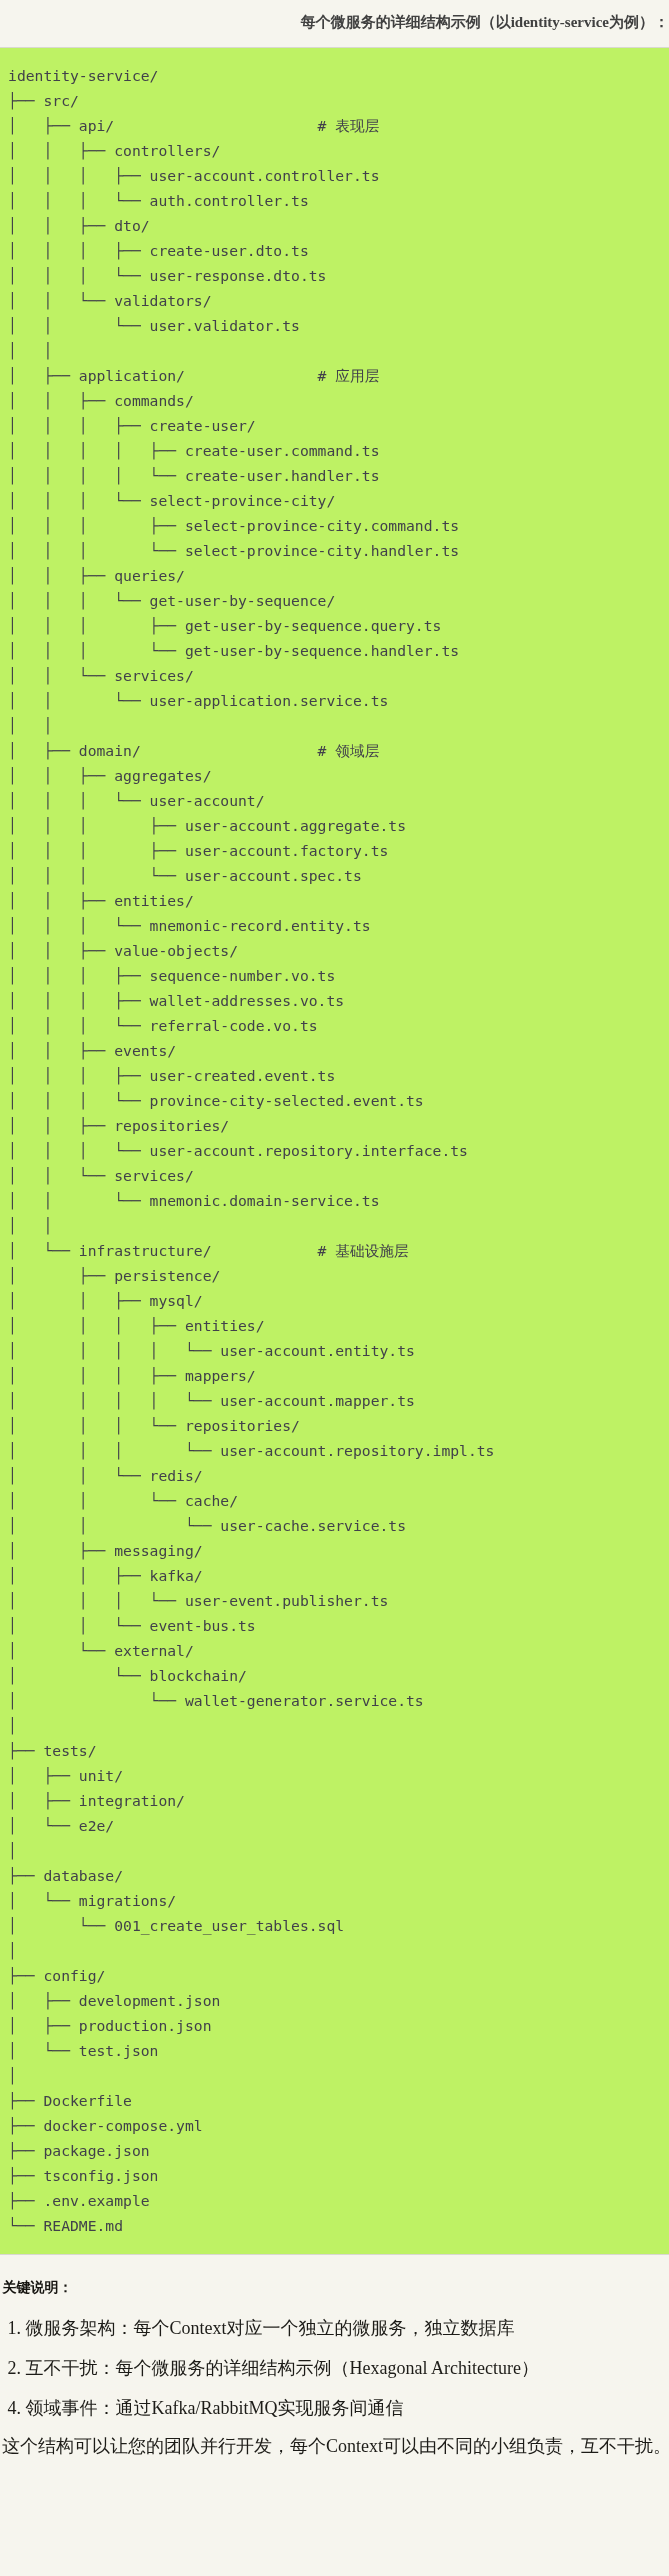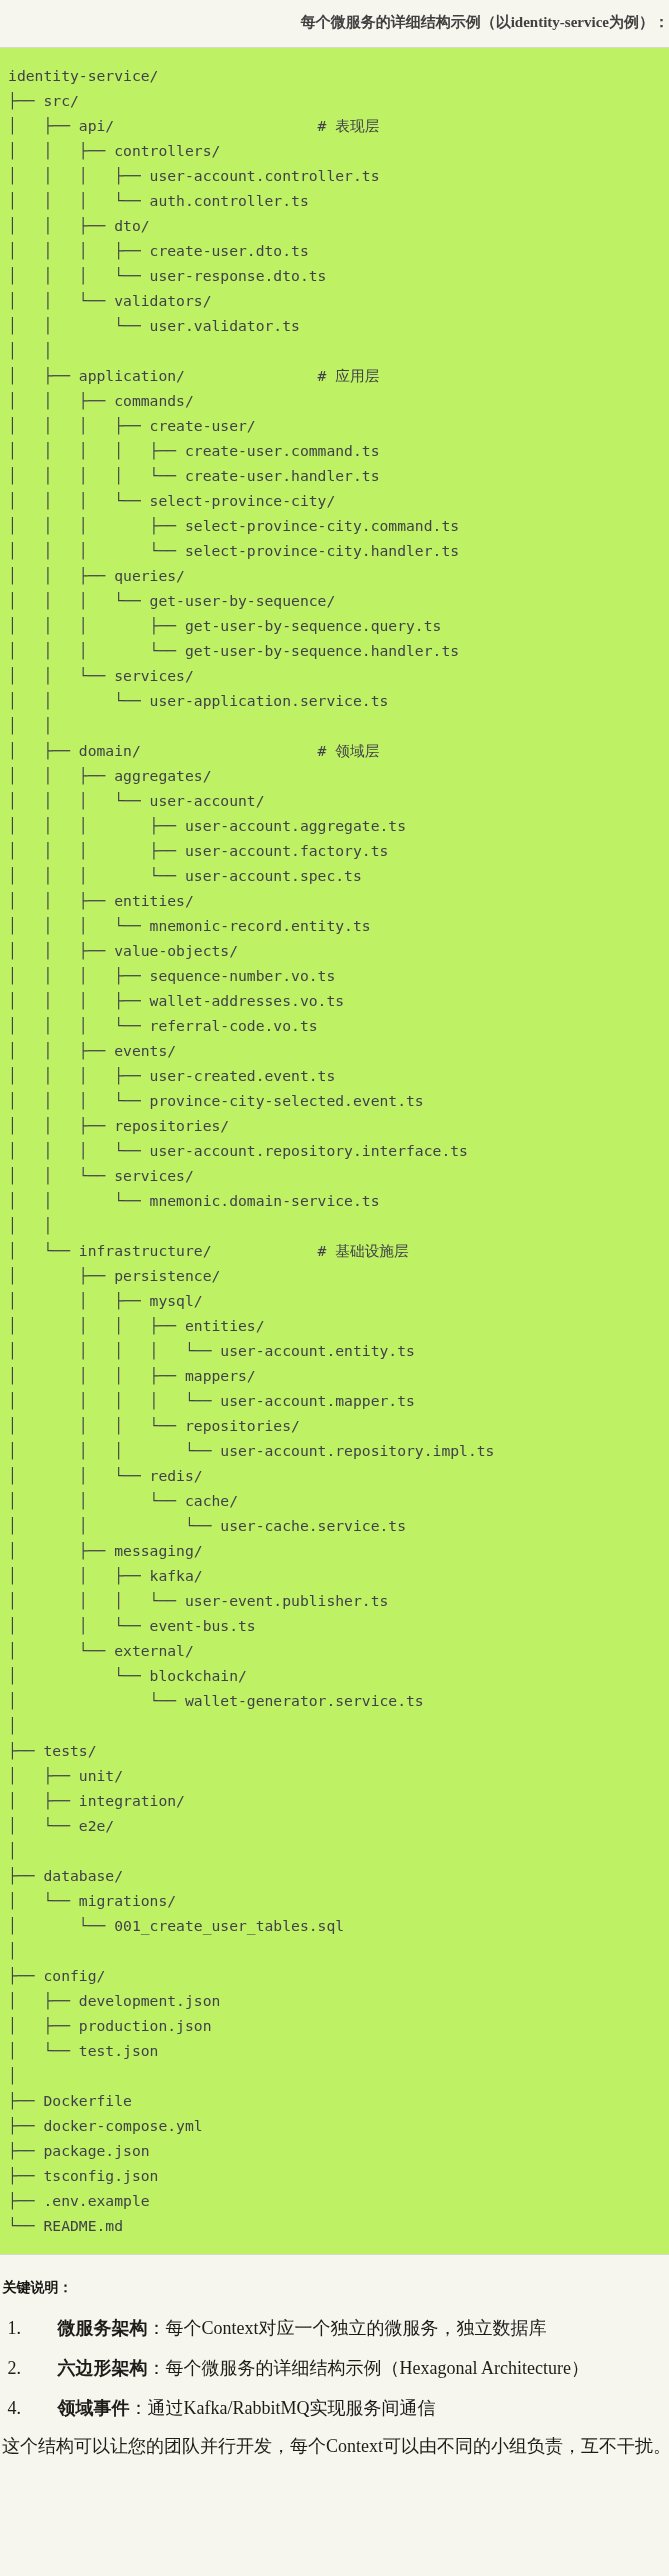--- a/index.html
+++ b/index.html
@@ -49,22 +49,21 @@
     margin: 6.3px 0 0 0;
     padding: 0;
   }
   .notes-list li {
     font-size: 18px;
     line-height: 40px;
     padding-left: 7.5px;
     white-space: nowrap;
   }
   .notes-list .item-label {
-    font-weight: bold;
-    margin-left: 32px;
+    font-weight: normal;
   }
   .summary-paragraph {
     font-size: 18px;
     line-height: 27.5px;
     margin: 5px 0 0 1.9px;
     white-space: nowrap;
   }
 </style>
 </head>
 <body>
@@ -159,21 +158,21 @@
 ├── tsconfig.json
 ├── .env.example
 └── README.md</pre>
 </div>
 
 <div class="notes-heading">关键说明：</div>
 
 <ol class="notes-list">
   <li><span class="item-number">1. </span><span class="item-label">微服务架构</span><span class="item-text">：每个Context对应一个独立的微服务，独立数据库</span></li>
 
-  <li><span class="item-number">2. </span><span class="item-label">六边形架构</span><span class="item-text">：每个微服务的详细结构示例（Hexagonal Architecture）</span></li>
+  <li><span class="item-number">2. </span><span class="item-label">互不干扰</span><span class="item-text">：每个微服务的详细结构示例（Hexagonal Architecture）</span></li>
 
 
   <li><span class="item-number">4. </span><span class="item-label">领域事件</span><span class="item-text">：通过Kafka/RabbitMQ实现服务间通信</span></li>
 
 
 </ol>
 
 <p class="summary-paragraph">这个结构可以让您的团队并行开发，每个Context可以由不同的小组负责，互不干扰。</p>
 
 

